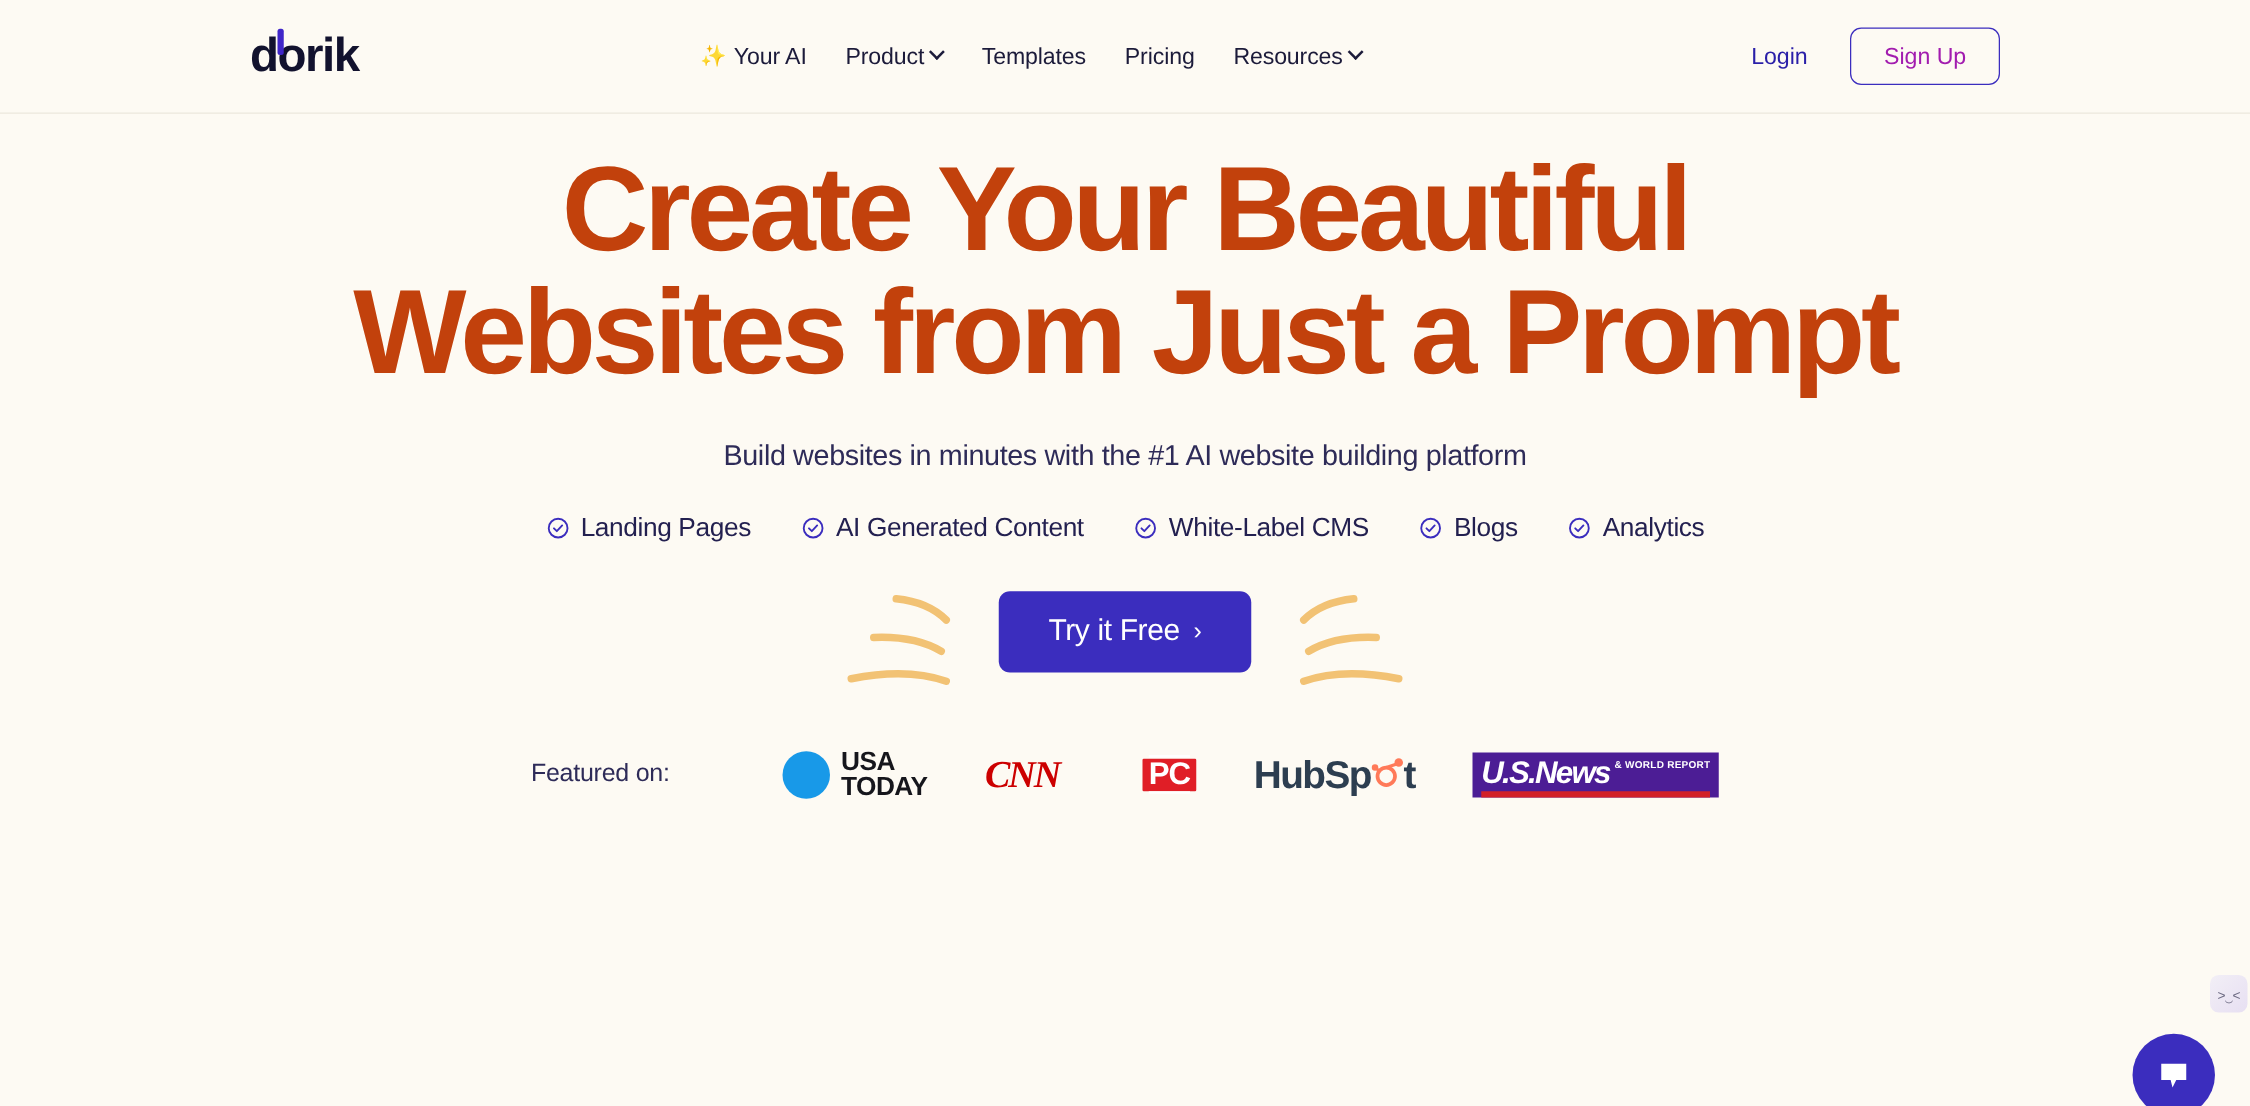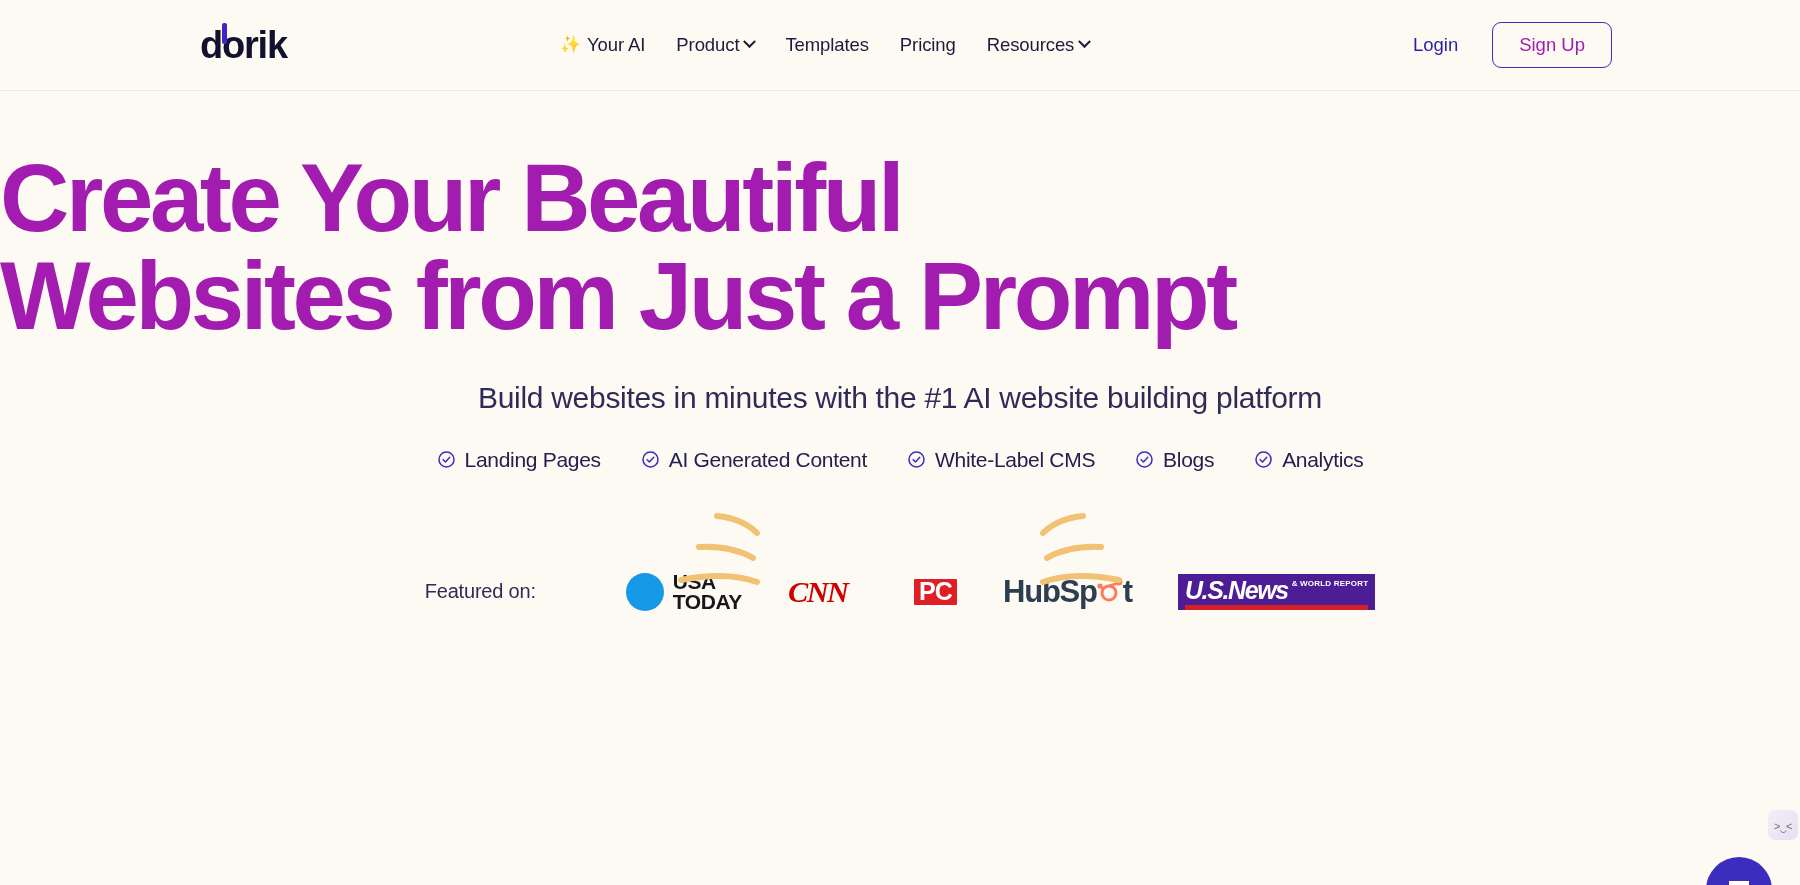--- a/index.html
+++ b/index.html
@@ -39,44 +39,44 @@
     display:flex; align-items:center; gap:6px;
     cursor:pointer; white-space:nowrap;
   }
   .sparkle { font-size:17px; color:#F3C34C; }
   .chev {
     display:inline-block; width:9px; height:9px;
     border-right:2px solid #1C1B3A; border-bottom:2px solid #1C1B3A;
     transform:rotate(45deg) translate(-2px,-2px);
   }
 
-  .auth { position:absolute; right:188px; top:0; height:89px; display:flex; align-items:center; gap:34px; }
+  .auth { position:absolute; right:200px; top:0; height:89px; display:flex; align-items:center; gap:34px; }
   .login-link { font-size:18.5px; color:#2A1FA8; cursor:pointer; }
   .signup-btn {
     font-size:18.5px; color:#a21caf;
     border:1.6px solid #3B2DBE; border-radius:9px;
     padding:11px 26px; background:transparent; cursor:pointer;
     font-family:"Liberation Sans", sans-serif;
   }
 
   
   .hero { position:relative; width:1800px; height:796px; background:#FDFAF3; }
 
   .headline {
-    text-align:left;
-    margin-top:58px;
+    text-align:center;
+    margin-top:28px;
     font-size:96px; line-height:1.02;
     font-weight:700; letter-spacing:-3.4px;
-    color:#a21caf;
+    color:#c2410c;
   }
   .headline div { white-space:nowrap; }
 
   .subtitle {
     text-align:center; margin-top:36px;
-    font-size:30px; color:#2E2B58; letter-spacing:-0.3px;
+    font-size:23px; color:#2E2B58; letter-spacing:-0.3px;
   }
 
   .features {
     display:flex; justify-content:center; align-items:center;
     gap:40px; margin-top:33px;
   }
   .feature { display:flex; align-items:center; gap:9px; font-size:21px; color:#232050; letter-spacing:-0.3px; }
   .check-icon { width:19px; height:19px; flex:0 0 19px; }
 
   
@@ -234,20 +234,24 @@
   </div>
 
   <div class="cta-wrap">
 
     <svg class="flourish left" viewBox="0 0 110 95" fill="none" stroke="#F2C274" stroke-width="6" stroke-linecap="round">
       <path d="M42 14 C62 16 74 23 82 31"></path>
       <path d="M24 45 C48 44 66 49 78 56"></path>
       <path d="M6 78 C36 72 62 73 82 80"></path>
     </svg>
 
+    <button class="cta-btn">
+      <span>Try it Free</span>
+      <span class="cta-arrow">›</span>
+    </button>
 
     <svg class="flourish right" viewBox="0 0 110 95" fill="none" stroke="#F2C274" stroke-width="6" stroke-linecap="round">
       <path d="M68 14 C48 16 36 23 28 31"></path>
       <path d="M86 45 C62 44 44 49 32 56"></path>
       <path d="M104 78 C74 72 48 73 28 80"></path>
     </svg>
 
   </div>
 
   <div class="featured">

